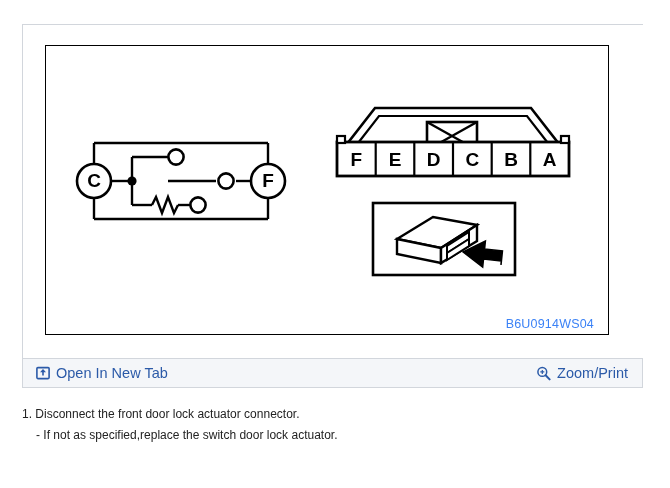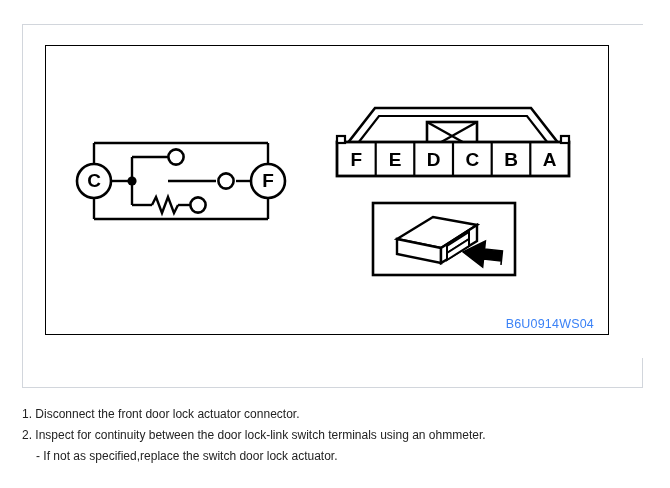--- a/index.html
+++ b/index.html
@@ -221,21 +221,45 @@
           </g>
 
           <polygon points="131,62 131,48 113,48 113,40 92,53 113,66 113,58 131,58" transform="rotate(6 112 53)" fill="#000000" stroke="#000000" stroke-width="1.6" stroke-linejoin="miter"></polygon>
         </svg>
 
         <div class="figure-code">B6U0914WS04</div>
       </div>
 
     </div>
 
+    <div class="viewer-toolbar">
+
+      <a class="tool-link" href="#">
+        <span class="tool-icon">
+          <svg width="14" height="14" viewBox="0 0 14 14">
+            <rect x="0.9" y="1.6" width="12.2" height="11" rx="1" fill="none" stroke="#2b5aa8" stroke-width="1.6"></rect>
+            <path d="M7 9.6 L7 4.8" stroke="#2b5aa8" stroke-width="1.6" fill="none"></path>
+            <polygon points="7,3.1 10,6.3 4,6.3" fill="#2b5aa8"></polygon>
+          </svg>
+        </span>
+        <span>Open In New Tab</span>
+      </a>
+
+      <a class="tool-link" href="#">
+        <span class="tool-icon">
+          <svg width="15" height="15" viewBox="0 0 15 15">
+            <circle cx="6.3" cy="5.9" r="4.4" fill="none" stroke="#2b5aa8" stroke-width="1.5"></circle>
+            <path d="M6.3 3.9 L6.3 7.9 M4.3 5.9 L8.3 5.9" stroke="#2b5aa8" stroke-width="1.2" fill="none"></path>
+            <path d="M9.6 9.2 L13.6 13.4" stroke="#2b5aa8" stroke-width="2" stroke-linecap="round" fill="none"></path>
+          </svg>
+        </span>
+        <span>Zoom/Print</span>
+      </a>
+
+    </div>
   </div>
 
   <div class="instructions">
     <div class="instr-line">1. Disconnect the front door lock actuator connector.</div>
-    <div class="instr-line">2. Inspect for continuity between the door lock-link switch terminals using an ohmmeter.</div>
     <div class="instr-line instr-sub">-  If not as specified,replace the switch door lock actuator.</div>
   </div>
 
 </div>
 
 </body></html>

